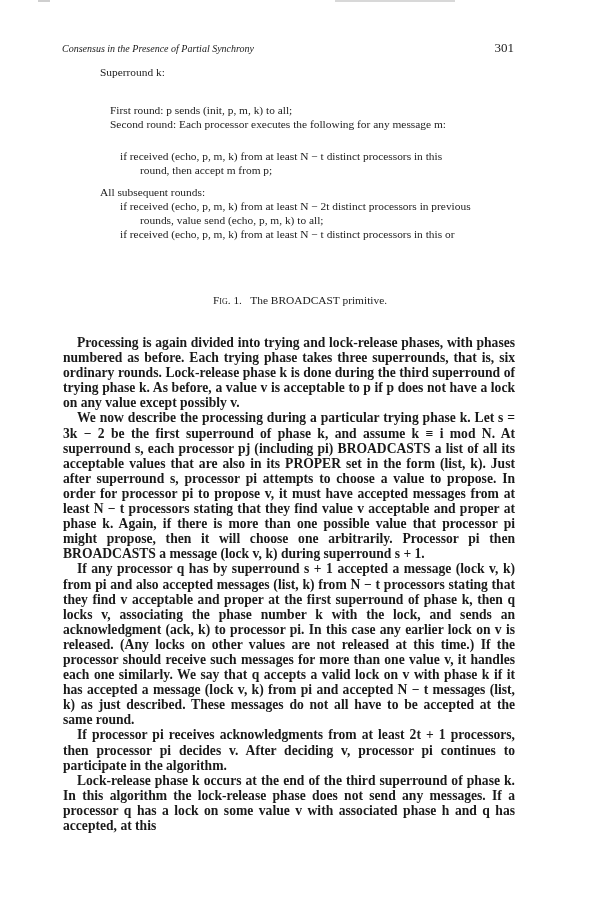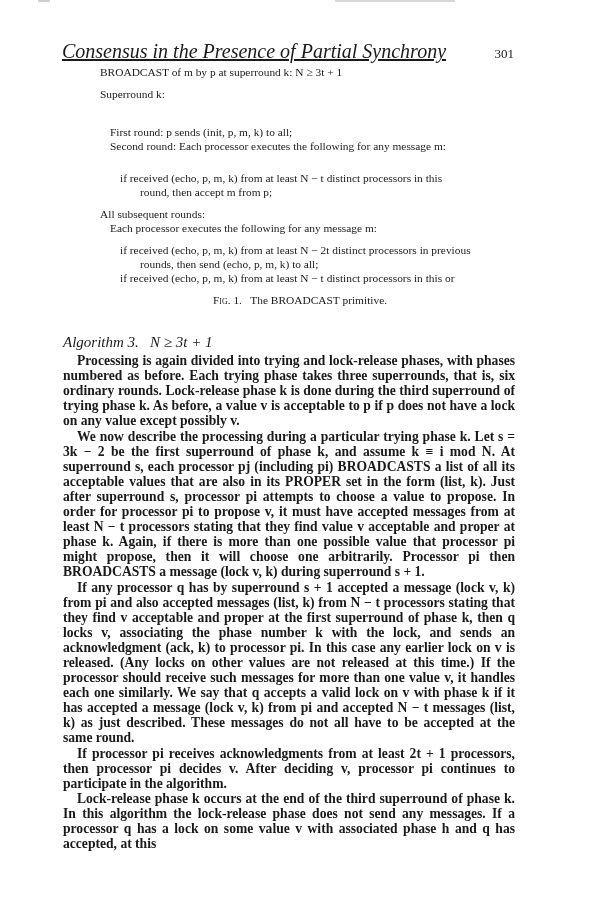--- a/index.html
+++ b/index.html
@@ -5,21 +5,21 @@
     html, body { margin: 0; padding: 0; background: #ffffff; }
     body {
       width: 600px; height: 897px; position: relative; overflow: hidden;
       font-family: "Liberation Serif", "DejaVu Serif", serif; color: #1a1a1a;
     }
     .scan-mark { position: absolute; background: #cfcfcf; height: 2px; }
     .header {
       position: absolute; left: 62px; top: 40px; width: 452px;
       display: flex; justify-content: space-between; align-items: baseline;
     }
-    .running-title { font-style: italic; font-size: 20px; text-decoration: underline; }
+    .running-title { font-style: italic; font-size: 10px; }
     .page-number { font-size: 13px; }
     .figure {
       position: absolute; left: 100px; top: 65px; width: 400px;
       font-size: 11.4px; line-height: 14px;
     }
     .fig-line { margin: 0; }
     .fig-head { margin-bottom: 8px; }
     .fig-sr { margin-bottom: 24px; }
     .ind1 { padding-left: 10px; margin-bottom: 0; }
     .ind2 { padding-left: 20px; padding-right: 10px; text-indent: 0; }
@@ -43,47 +43,41 @@
 
 <div class="scan-mark" style="left:38px; top:0; width:12px;"></div>
 <div class="scan-mark" style="left:335px; top:0; width:120px; background:#d8d8d8;"></div>
 
 <div class="header">
   <span class="running-title">Consensus in the Presence of Partial Synchrony</span>
   <span class="page-number">301</span>
 </div>
 
 <div class="figure">
-  <p class="fig-line fig-head">BROADCAST of m by p at superround k: N ≥ 3t + 1</p>
   <p class="fig-line fig-sr">Superround k:</p>
   <p class="fig-line ind1">First round: p sends (init, p, m, k) to all;</p>
   <p class="fig-line ind1" style="margin-bottom:18px">Second round: Each processor executes the following for any message m:</p>
   <div class="ind2 gap8">
     <span>if received (echo, p, m, k) from at least N − t distinct processors in this</span>
     <span class="cont">round, then accept m from p;</span>
   </div>
   <p class="fig-line">All subsequent rounds:</p>
-  <p class="fig-line" style="padding-left:10px; margin-bottom:8px">Each processor executes the following for any message m:</p>
   <div class="ind2">
     <span>if received (echo, p, m, k) from at least N − 2t distinct processors in previous</span>
-    <span class="cont">rounds, then send (echo, p, m, k) to all;</span>
+    <span class="cont">rounds, value send (echo, p, m, k) to all;</span>
   </div>
   <div class="ind2">
     <span>if received (echo, p, m, k) from at least N − t distinct processors in this or</span>
   </div>
 </div>
 
 <div class="caption">
   <span class="sc">Fig. 1.</span>&nbsp;&nbsp;
   <span>The BROADCAST primitive.</span>
 </div>
 
 <div class="body-text">
-  <p class="algo-title">
-    <i>Algorithm 3.</i>&nbsp;&nbsp;
-    <i>N ≥ 3t + 1</i>
-  </p>
   <p class="para">Processing is again divided into trying and lock-release phases, with phases numbered as before. Each trying phase takes three superrounds, that is, six ordinary rounds. Lock-release phase k is done during the third superround of trying phase k. As before, a value v is acceptable to p if p does not have a lock on any value except possibly v.</p>
   <p class="para">We now describe the processing during a particular trying phase k. Let s = 3k − 2 be the first superround of phase k, and assume k ≡ i mod N. At superround s, each processor pj (including pi) BROADCASTS a list of all its acceptable values that are also in its PROPER set in the form (list, k). Just after superround s, processor pi attempts to choose a value to propose. In order for processor pi to propose v, it must have accepted messages from at least N − t processors stating that they find value v acceptable and proper at phase k. Again, if there is more than one possible value that processor pi might propose, then it will choose one arbitrarily. Processor pi then BROADCASTS a message (lock v, k) during superround s + 1.</p>
   <p class="para">If any processor q has by superround s + 1 accepted a message (lock v, k) from pi and also accepted messages (list, k) from N − t processors stating that they find v acceptable and proper at the first superround of phase k, then q locks v, associating the phase number k with the lock, and sends an acknowledgment (ack, k) to processor pi. In this case any earlier lock on v is released. (Any locks on other values are not released at this time.) If the processor should receive such messages for more than one value v, it handles each one similarly. We say that q accepts a valid lock on v with phase k if it has accepted a message (lock v, k) from pi and accepted N − t messages (list, k) as just described. These messages do not all have to be accepted at the same round.</p>
   <p class="para">If processor pi receives acknowledgments from at least 2t + 1 processors, then processor pi decides v. After deciding v, processor pi continues to participate in the algorithm.</p>
   <p class="para">Lock-release phase k occurs at the end of the third superround of phase k. In this algorithm the lock-release phase does not send any messages. If a processor q has a lock on some value v with associated phase h and q has accepted, at this</p>
 </div>
 
 </body></html>

